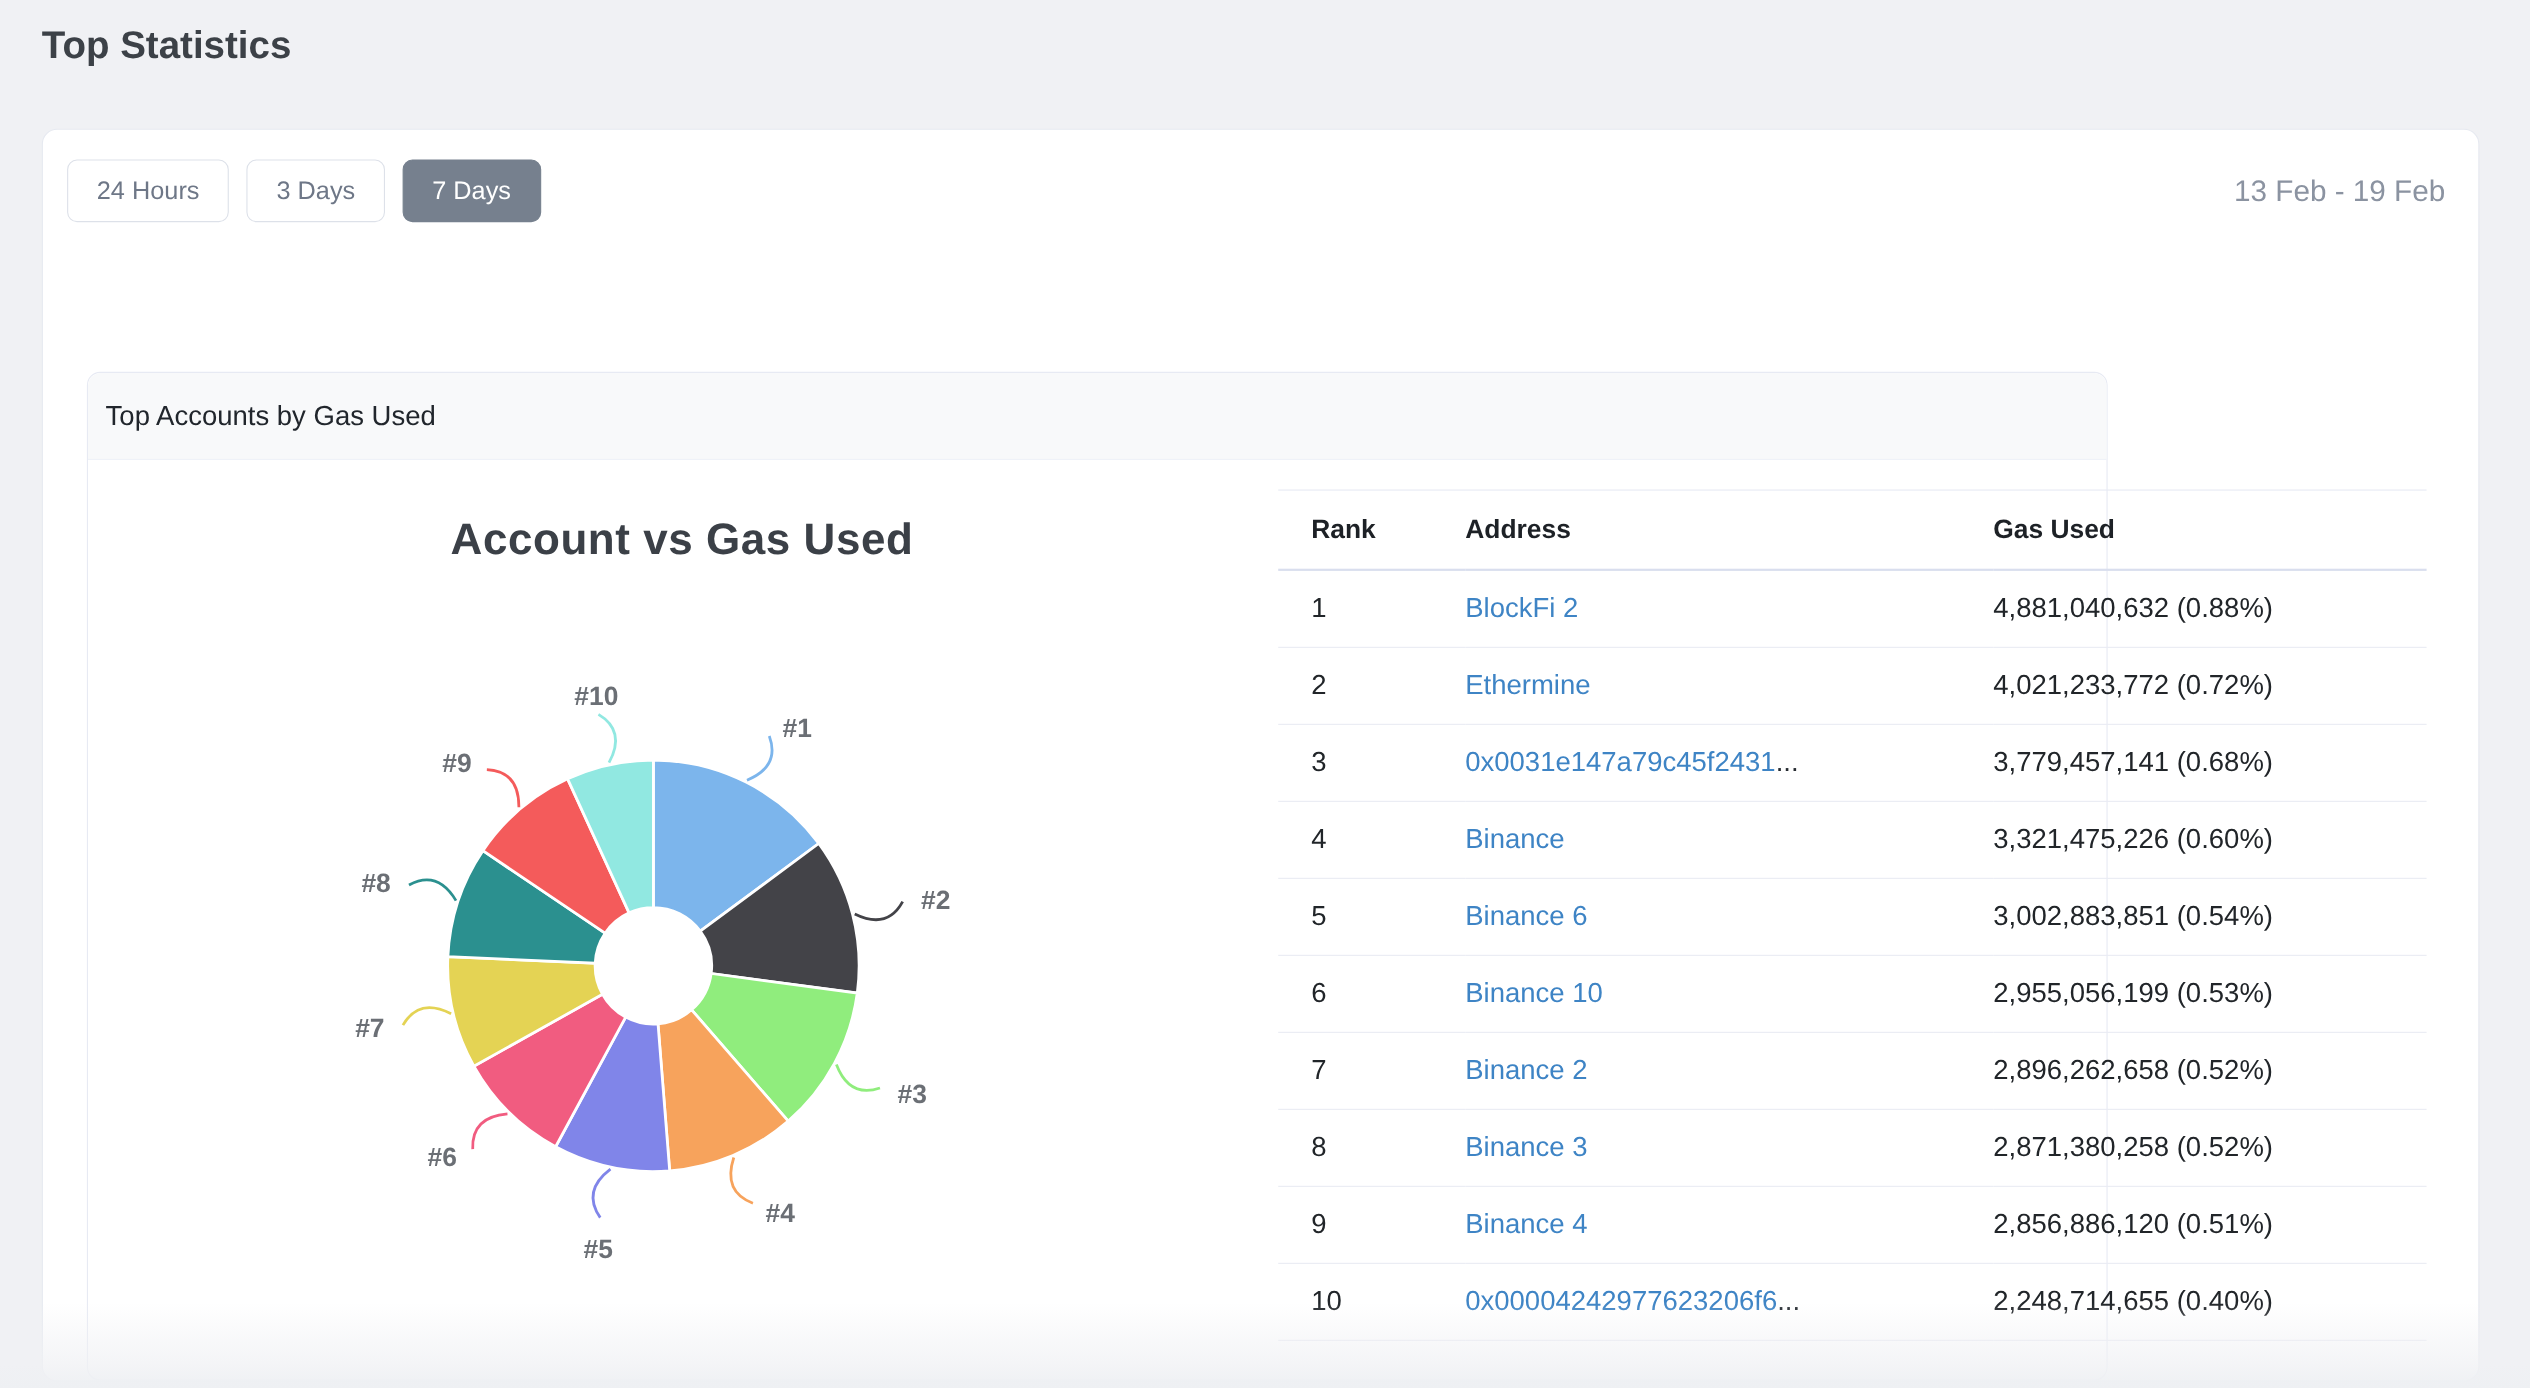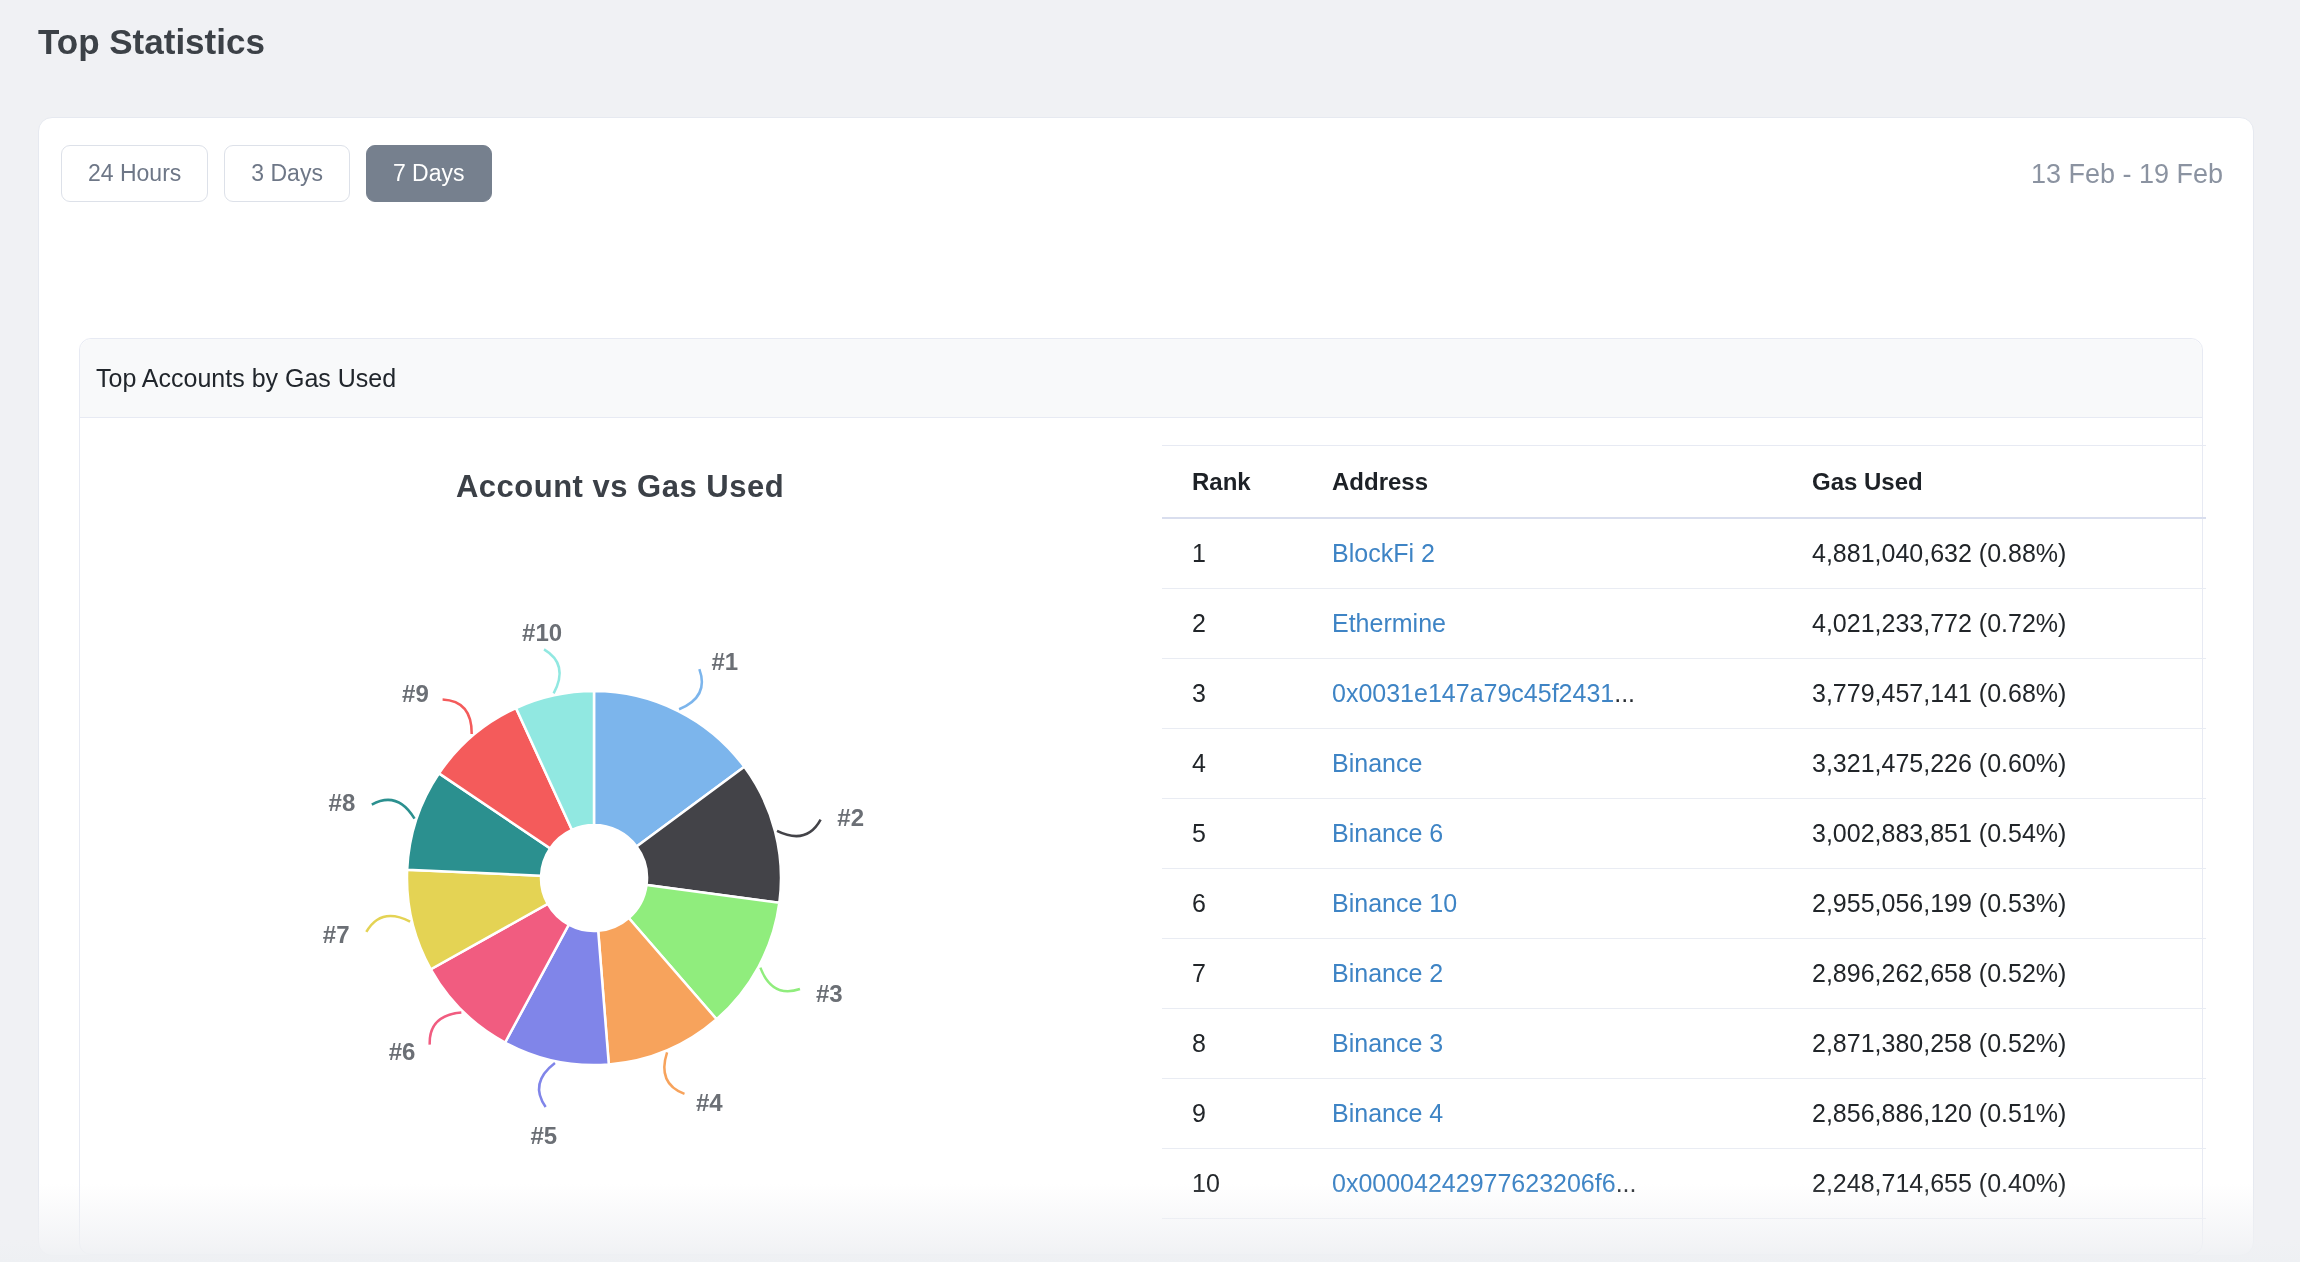--- a/index.html
+++ b/index.html
@@ -46,32 +46,32 @@
     font-family: "Liberation Sans", sans-serif;
     font-size: 23px; color: #6e7787;
     background: #ffffff; border: 1px solid #dde1e9; border-radius: 9px;
     cursor: pointer;
   }
   .time-btn.active { background: #76808e; border-color: #76808e; color: #ffffff; }
   .date-range { position: absolute; right: 30px; top: 41px; font-size: 27px; color: #8b93a1; }
   
   .inner-card {
     position: absolute; left: 40px; top: 220px;
-    width: 2124px; height: 917px;
+    width: 1837px; height: 917px;
     background: #ffffff; border: 1px solid #e7eaf3; border-radius: 12px;
   }
   .inner-card-header {
     height: 79px; display: flex; align-items: center; padding-left: 16px;
     background: #f8f9fa; border-bottom: 1px solid #e7eaf3;
     border-radius: 12px 12px 0 0;
     font-size: 25px; color: #21262c;
   }
   .chart-title {
     position: absolute; left: 0; top: 130px; width: 1080px;
-    text-align: center; font-size: 31px; font-weight: 600;
+    text-align: center; font-size: 40px; font-weight: 600;
     letter-spacing: 0.5px; color: #3b4047;
   }
   svg.donut { position: absolute; left: 0; top: 80px; }
   
   .table-wrap {
     position: absolute; left: 1082px; top: 106px; width: 1044px;
     border-top: 1px solid #e7eaf3;
   }
   table { width: 100%; border-collapse: collapse; table-layout: fixed; }
   col.c-rank { width: 170px; }

